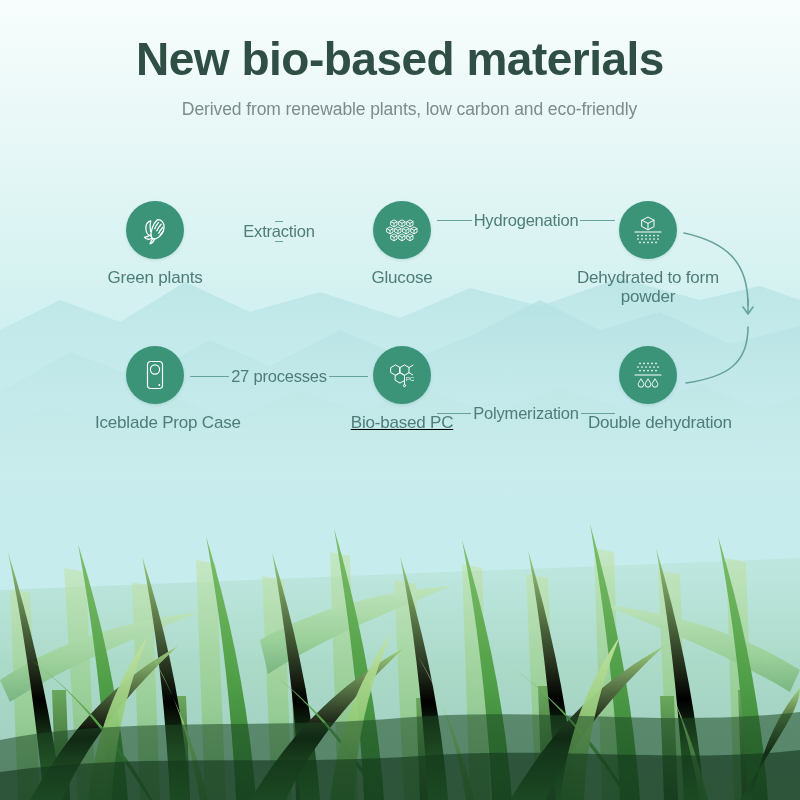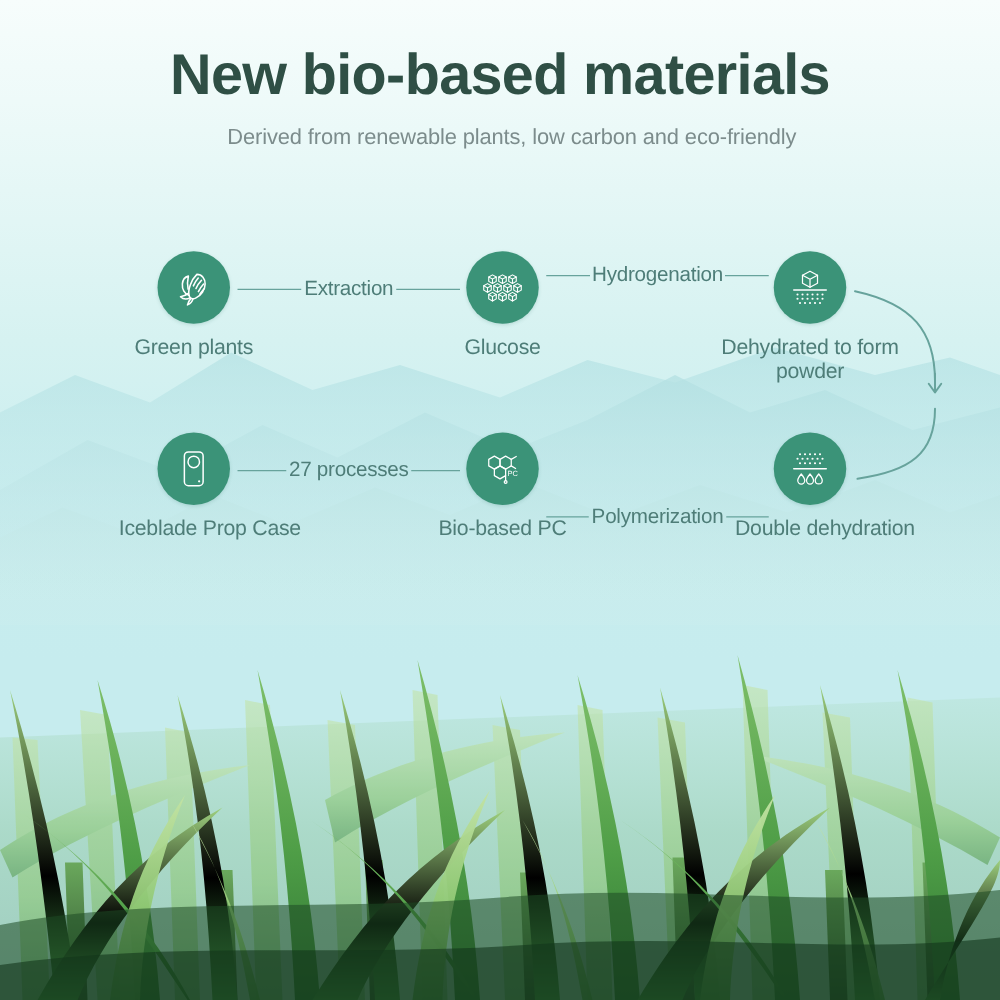--- a/index.html
+++ b/index.html
@@ -181,21 +181,21 @@
 
           <path d="M13.3 23.5 c-3.6 -1.4 -5.8 -5.2 -5.4 -9.4 c0.3 -3.2 2.4 -5.6 4.8 -6.2
                    c-0.8 3.4 -0.9 7 -0.2 10.4"></path>
           <path d="M14.2 25.2 c-2.6 1.4 -5.8 1.2 -7.8 -0.8 c2.3 -0.4 4.4 -1.3 6.2 -2.6"></path>
           <path d="M16.4 26 c-0.6 2.3 -2.3 4.1 -4.4 4.9 c0.5 -1.9 1.4 -3.6 2.6 -5"></path>
         </svg>
       </div>
       <div class="node-label">Green plants</div>
     </div>
 
-    <div class="connector" style="left:190px; top:221px; width:178px;">
+    <div class="connector" style="left:190px; top:221px; width:178px;flex-direction:column;">
       <span class="conn-line"></span>
       <span class="conn-text">Extraction</span>
       <span class="conn-line"></span>
     </div>
 
     <div class="node" style="left:402px; top:201px;">
       <div class="bubble">
         <svg width="34" height="34" viewBox="0 0 34 34" fill="none" stroke="#ffffff" stroke-width="0.9" stroke-linejoin="round" stroke-linecap="round">
           <g>
 
@@ -296,21 +296,21 @@
       </div>
       <div class="node-label wrap">Dehydrated to form powder</div>
     </div>
 
     <div class="connector" style="left:190px; top:366px; width:178px;">
       <span class="conn-line"></span>
       <span class="conn-text">27 processes</span>
       <span class="conn-line"></span>
     </div>
 
-    <div class="node" style="left:402px; top:346px;">
+    <div class="node" style="left:402px; top:346px;text-decoration:underline;">
       <div class="bubble">
         <svg width="34" height="34" viewBox="0 0 34 34" fill="none" stroke="#ffffff" stroke-width="1" stroke-linejoin="round" stroke-linecap="round">
 
           <path d="M6 9.5 L10.5 6.9 L15 9.5 L15 14.7 L10.5 17.3 L6 14.7 Z"></path>
 
           <path d="M15 9.5 L19.5 6.9 L24 9.5 L24 14.7 L19.5 17.3 L15 14.7 Z"></path>
 
           <path d="M10.5 17.3 L15 14.7 L19.5 17.3 L19.5 22.5 L15 25.1 L10.5 22.5 Z"></path>
 
           <path d="M24 9.5 L28 7.2"></path>

